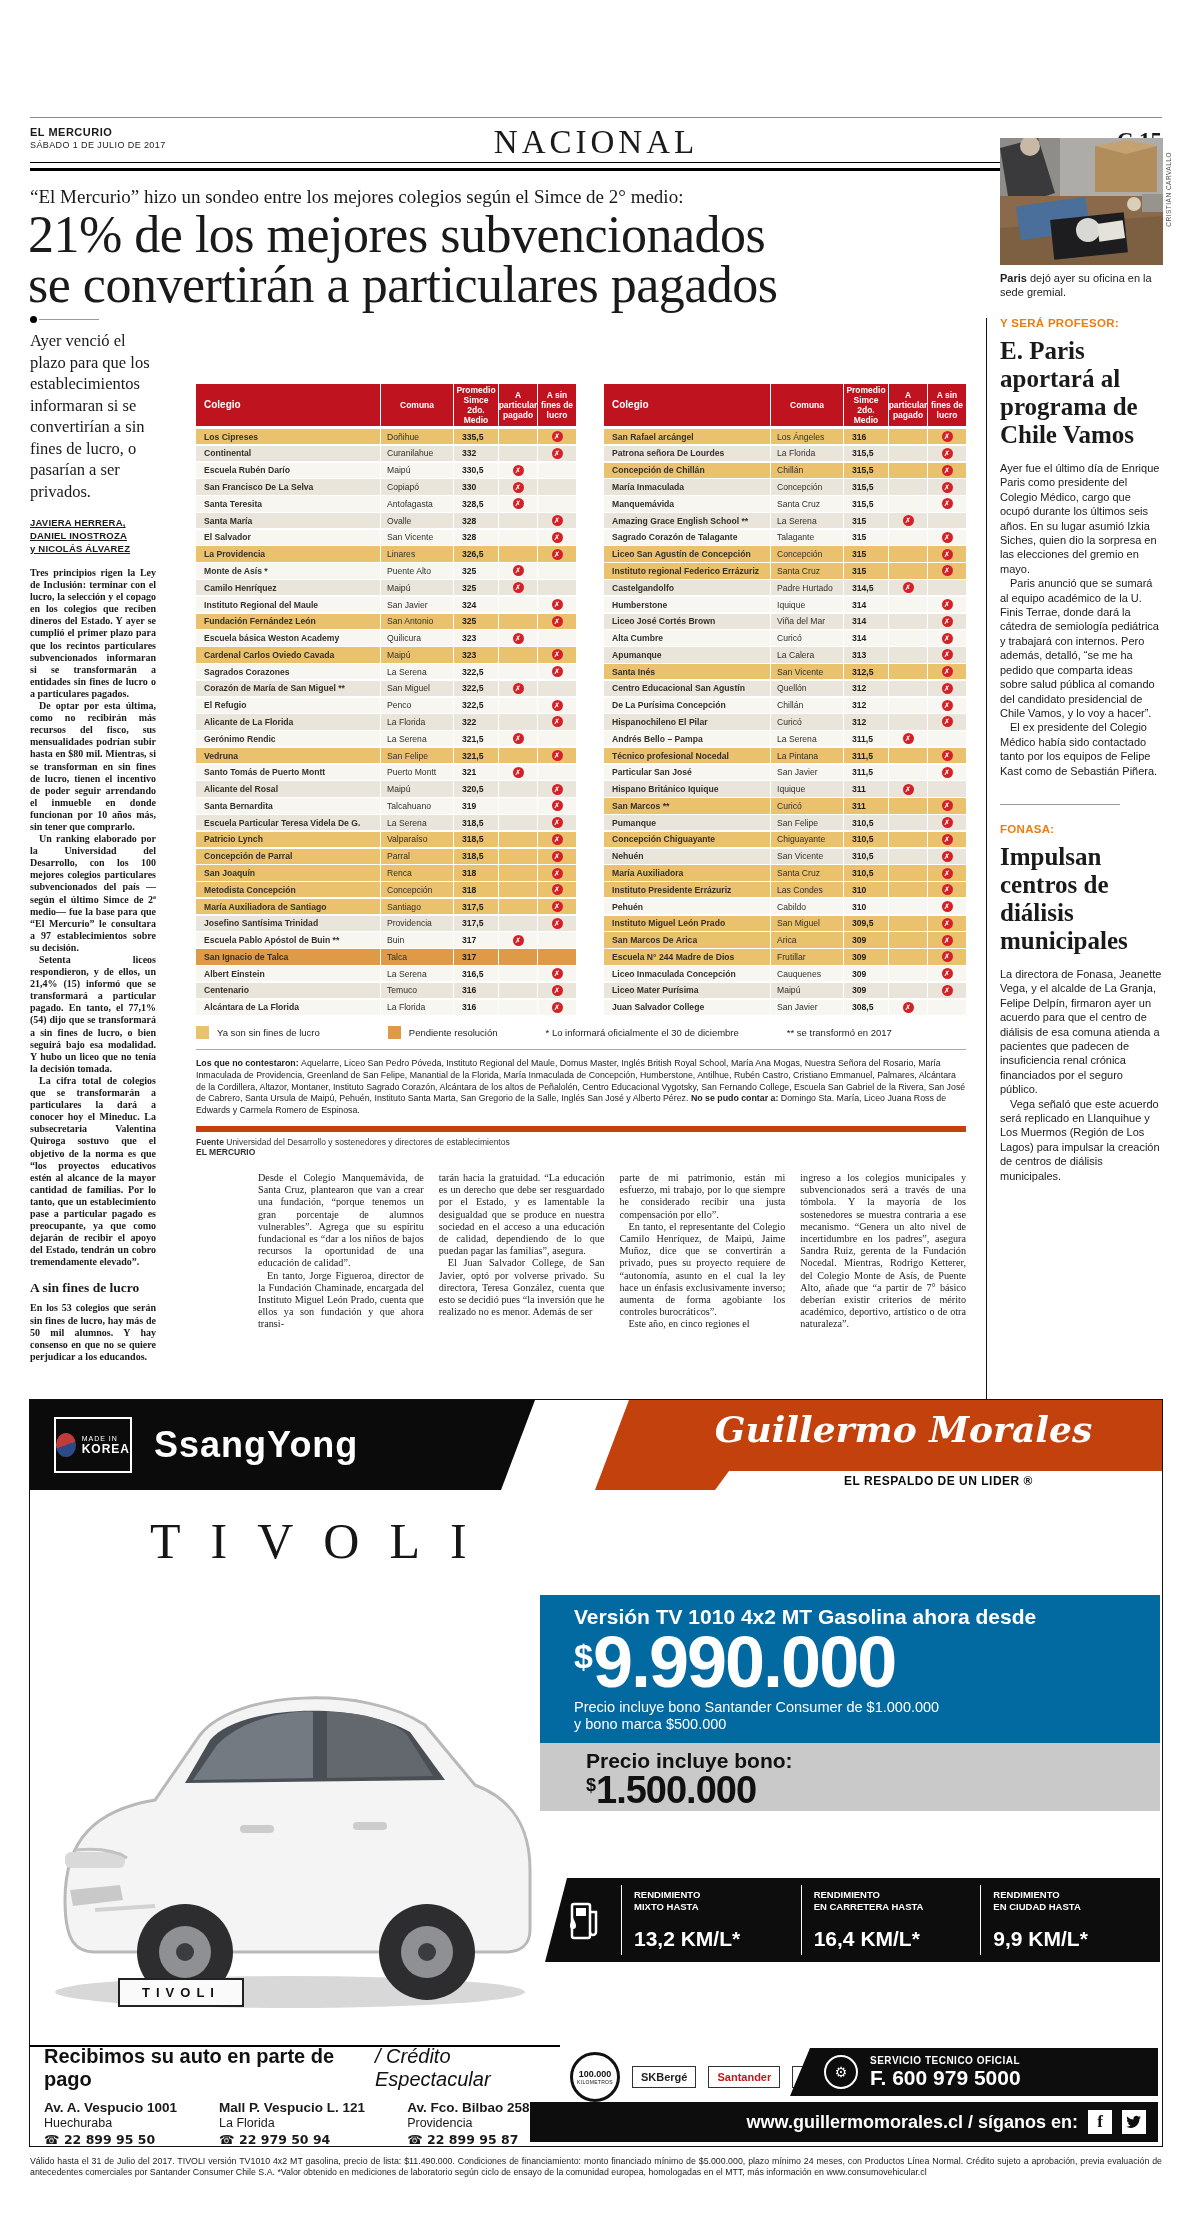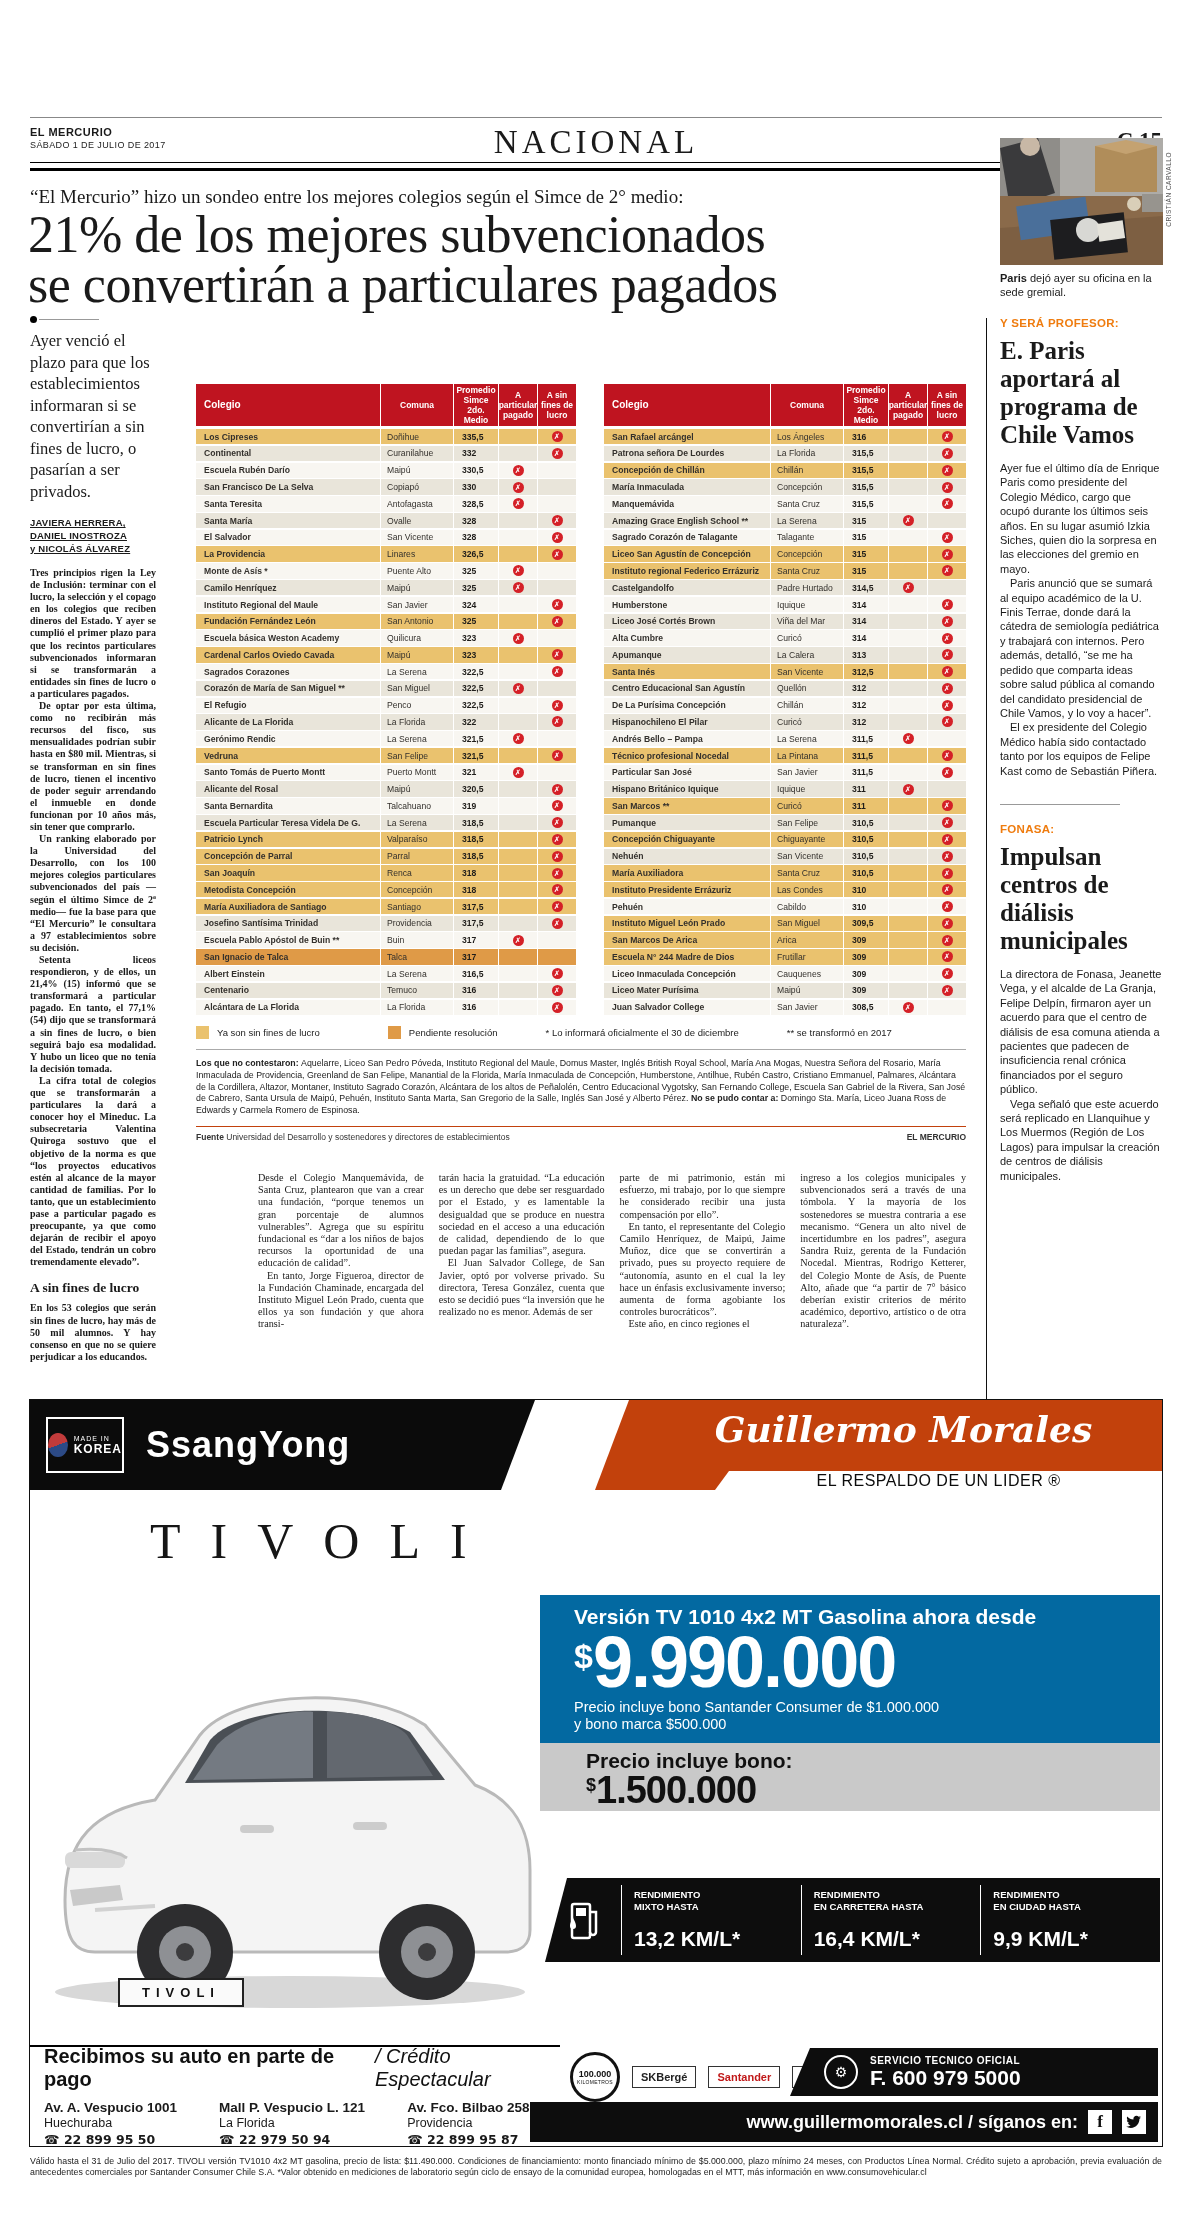--- a/index.html
+++ b/index.html
@@ -47,51 +47,51 @@
   .tc-comuna{padding-left:6px;}
   .tc-prom{font-weight:bold;justify-content:flex-start;padding-left:8px;color:#1f1d1a;}
   .tc-mark{justify-content:center;}
   .xmark{width:11px;height:11px;border-radius:50%;background:#d42027;color:#fff;font-size:7.5px;font-weight:bold;display:flex;align-items:center;justify-content:center;font-family:"DejaVu Sans",sans-serif;}
   .legend{display:flex;align-items:center;gap:8px;margin-top:10px;font-family:"Liberation Sans",sans-serif;font-size:9.5px;color:#222;}
   .swatch{width:13px;height:13px;display:inline-block;}
   .legend .fnote{margin-left:40px;}
   .info-hr{border-top:1px solid #aaa;margin-top:10px;}
   .nc{margin-top:8px;font-family:"Liberation Sans",sans-serif;font-size:8.8px;line-height:11.6px;color:#222;text-align:left;}
   .nc b{font-weight:bold;}
-  .fuente{display:flex;justify-content:space-between;margin-top:10px;border-top:1px solid #c2410c;padding-top:5px;font-family:"Liberation Sans",sans-serif;font-size:8.5px;color:#333;}
+  .fuente{display:flex;justify-content:space-between;margin-top:10px;border-top:6px solid #c2410c;padding-top:5px;font-family:"Liberation Sans",sans-serif;font-size:8.5px;color:#333;flex-direction:column;}
   
   .botcols{left:258px;top:1172px;width:708px;display:grid;grid-template-columns:repeat(4,1fr);column-gap:15px;}
   .botcols .col p.para{margin:0;font-size:10.2px;line-height:12.2px;text-align:justify;text-indent:9px;}
   .botcols .col p.para:first-child{text-indent:0;}
   
   .siderule{left:986px;top:318px;width:0;height:1085px;border-left:1.5px solid #111;}
   .sidebar{left:1000px;top:138px;width:163px;}
   .photo{width:163px;height:127px;position:relative;background:#9a9a98;}
   .photo svg{display:block;}
   .photo-credit{position:absolute;right:-9px;top:14px;writing-mode:vertical-rl;transform:rotate(180deg);font-family:"Liberation Sans",sans-serif;font-size:6.5px;letter-spacing:.5px;color:#555;}
   .caption{margin-top:6px;font-family:"Liberation Sans",sans-serif;font-size:11px;line-height:14px;color:#1c1c1c;}
   .side-kicker{margin-top:18px;font-family:"Liberation Sans",sans-serif;font-weight:bold;font-size:11.5px;color:#ef7c0f;letter-spacing:.3px;}
   .side-head{margin-top:8px;font-size:25px;line-height:28px;font-weight:bold;font-family:"Liberation Serif",serif;}
   .side-body{margin-top:12px;}
   .side-body p.para{margin:0;font-family:"Liberation Sans",sans-serif;font-size:11px;line-height:14.4px;text-indent:10px;}
   .side-body p.para:first-child{text-indent:0;}
   .side-div{margin:26px 0 0 0;width:120px;border-top:1px solid #999;}
   
   .ad{left:30px;top:1400px;width:1132px;height:746px;background:#fff;outline:1px solid #111;}
   .ad-top{position:absolute;left:0;top:0;width:100%;height:90px;}
-  .ad-top-left{position:absolute;left:0;top:0;width:505px;height:90px;background:#0b0b0b;clip-path:polygon(0 0,100% 0,calc(100% - 34px) 100%,0 100%);display:flex;align-items:center;gap:22px;padding-left:16px;box-sizing:border-box;}
+  .ad-top-left{position:absolute;left:0;top:0;width:505px;height:90px;background:#0b0b0b;clip-path:polygon(0 0,100% 0,calc(100% - 34px) 100%,0 100%);display:flex;align-items:center;gap:22px;padding-left:24px;box-sizing:border-box;}
   .korea{width:74px;height:52px;border:2px solid #fff;display:flex;align-items:center;gap:6px;justify-content:center;}
   .taegeuk{width:24px;height:24px;border-radius:50%;background:linear-gradient(160deg,#c23b3b 50%,#2c4a86 50%);}
   .korea-txt{color:#fff;font-family:"Liberation Sans",sans-serif;text-align:left;}
   .korea-txt .l1{font-size:7px;letter-spacing:1px;}
   .korea-txt .l2{font-size:12px;font-weight:bold;letter-spacing:1px;}
   .ssy{color:#fff;font-family:"Liberation Sans",sans-serif;font-weight:bold;font-size:36px;letter-spacing:1px;}
   .ad-top-right{position:absolute;left:565px;top:0;right:0;height:90px;background:#c2410c;clip-path:polygon(34px 0,100% 0,100% 100%,0 100%);}
   .gm{position:absolute;left:70px;top:8px;right:20px;text-align:center;color:#fff;font-family:"DejaVu Serif",serif;font-style:italic;font-weight:bold;font-size:36px;}
-  .gm-tag{position:absolute;left:120px;right:0;bottom:0;height:19px;background:#fff;display:flex;align-items:center;justify-content:center;font-family:"Liberation Sans",sans-serif;font-weight:normal;font-size:16px;color:#0b0b0b;letter-spacing:.5px;clip-path:polygon(14px 0,100% 0,100% 100%,0 100%);}
+  .gm-tag{position:absolute;left:120px;right:0;bottom:0;height:19px;background:#fff;display:flex;align-items:center;justify-content:center;font-family:"Liberation Sans",sans-serif;font-weight:bold;font-size:12px;color:#0b0b0b;letter-spacing:.5px;clip-path:polygon(14px 0,100% 0,100% 100%,0 100%);}
   .tivoli{position:absolute;left:120px;top:112px;font-family:"Liberation Serif",serif;font-size:50px;letter-spacing:30px;color:#161616;}
   .hero{position:absolute;left:0;top:190px;width:100%;height:455px;}
   .hero-black{position:absolute;left:510px;top:5px;right:2px;height:148px;background:#0369a1;color:#fff;padding:10px 0 0 34px;box-sizing:border-box;}
   .offer-line{font-family:"Liberation Sans",sans-serif;font-size:21px;font-weight:bold;}
   .price-row{display:flex;align-items:flex-start;margin-top:2px;}
   .price-cur{font-family:"Liberation Sans",sans-serif;font-weight:bold;font-size:34px;margin-top:6px;}
   .price-big{font-family:"Liberation Sans",sans-serif;font-weight:bold;font-size:72px;line-height:62px;letter-spacing:-2px;}
   .price-notes{margin-top:6px;font-family:"Liberation Sans",sans-serif;font-size:14.5px;line-height:17px;}
   .hero-gray{position:absolute;left:510px;top:153px;right:2px;height:68px;background:#c9c9c9;color:#111;padding:6px 0 0 46px;box-sizing:border-box;}
   .bono-label{font-family:"Liberation Sans",sans-serif;font-weight:bold;font-size:21px;}

